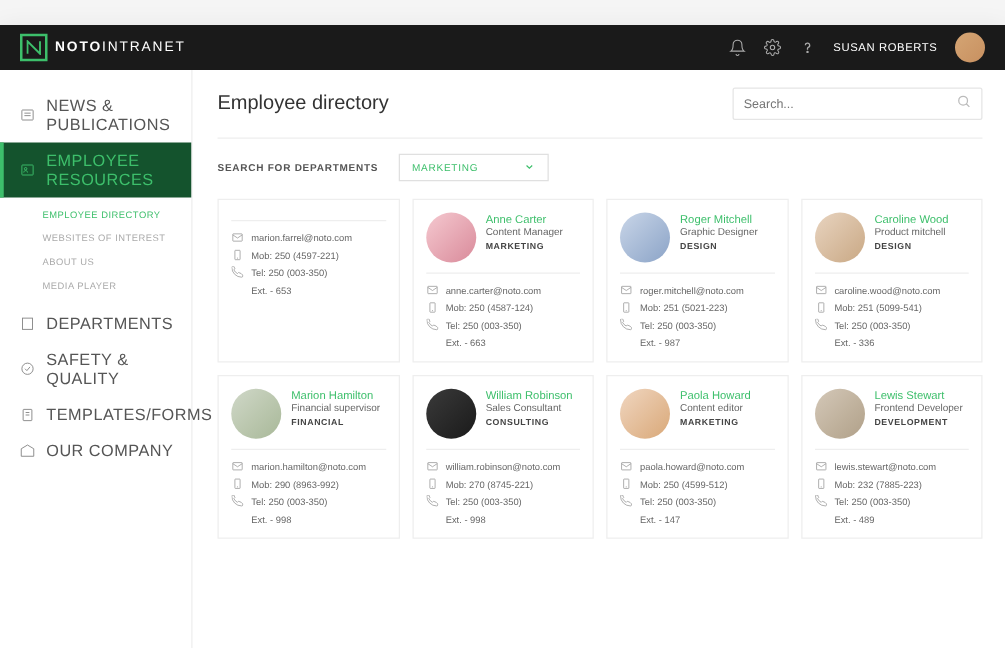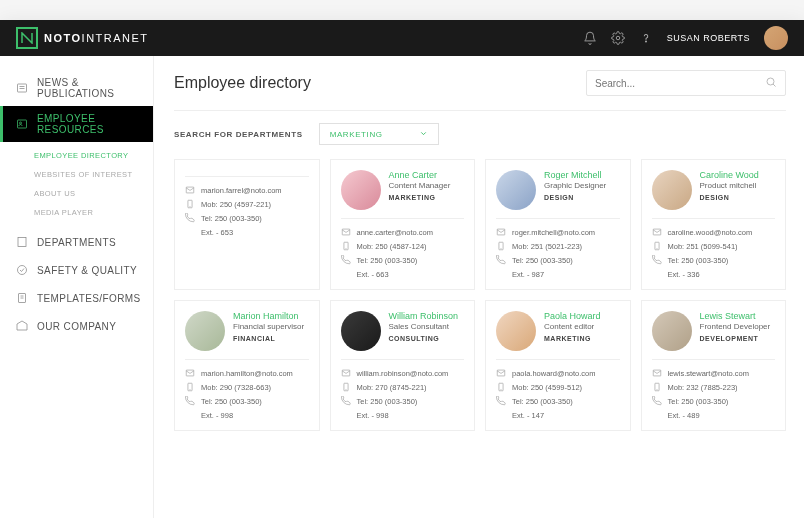--- a/index.html
+++ b/index.html
@@ -17,22 +17,22 @@
 .header-icon { color: #aaa; cursor: pointer; display: flex; align-items: center; }
 .header-user { color: #fff; font-size: 9px; letter-spacing: 0.5px; }
 .avatar-sm { width: 24px; height: 24px; border-radius: 50%; background: linear-gradient(135deg, #d4a574, #c89060); }
 
 
 .body { display: flex; min-height: 474px; }
 .sidebar { width: 154px; border-right: 1px solid #eee; padding-top: 14px; }
 .main { flex: 1; padding: 14px 18px 10px 20px; }
 
 
-.nav-item { display: flex; align-items: center; gap: 8px; padding: 7px 12px; font-size: 10px; letter-spacing: 0.4px; color: #555; cursor: pointer; border-left: 3px solid transparent; }
-.nav-item.active { background: #000000; border-left-color: #3dbf6b; color: #3dbf6b; }
+.nav-item { display: flex; align-items: center; gap: 8px; padding: 7px 12px; font-size: 13px; letter-spacing: 0.4px; color: #555; cursor: pointer; border-left: 3px solid transparent; }
+.nav-item.active { background: #14532d; border-left-color: #3dbf6b; color: #3dbf6b; }
 .nav-item .nav-icon { width: 14px; height: 14px; display: flex; align-items: center; justify-content: center; color: #888; flex-shrink: 0; }
 .nav-item.active .nav-icon { color: #3dbf6b; }
 .subnav { padding: 4px 0 6px 0; }
 .sub-item { font-size: 7.5px; letter-spacing: 0.4px; color: #aaa; padding: 5px 12px 5px 34px; cursor: pointer; }
 .sub-item.active { color: #3dbf6b; }
 
 
 .page-head { display: flex; justify-content: space-between; align-items: center; margin-bottom: 14px; }
 .page-title { font-size: 16px; font-weight: 400; color: #333; }
 .search-box { width: 200px; height: 26px; border: 1px solid #e5e5e5; border-radius: 2px; display: flex; align-items: center; padding: 0 8px; }
@@ -373,21 +373,21 @@
               </span>
               <span>marion.hamilton@noto.com</span>
             </div>
     <div class="card-row">
               <span class="ci">
                 <svg width="10" height="10" viewBox="0 0 24 24" fill="none" stroke="currentColor" stroke-width="1.5">
                   <rect x="7" y="3" width="10" height="18" rx="1"></rect>
                   <line x1="11" y1="18" x2="13" y2="18"></line>
                 </svg>
               </span>
-              <span>Mob: 290 (7328-663)</span>
+              <span>Mob: 290 (8963-992)</span>
             </div>
     <div class="card-row">
               <span class="ci">
                 <svg width="10" height="10" viewBox="0 0 24 24" fill="none" stroke="currentColor" stroke-width="1.5">
                   <path d="M22 17v2a2 2 0 0 1-2 2 19 19 0 0 1-19-19 2 2 0 0 1 2-2h2l2 5-2 2a15 15 0 0 0 7 7l2-2 5 2z"></path>
                 </svg>
               </span>
               <span>Tel: 250 (003-350)</span>
             </div>
     <div class="card-row">

